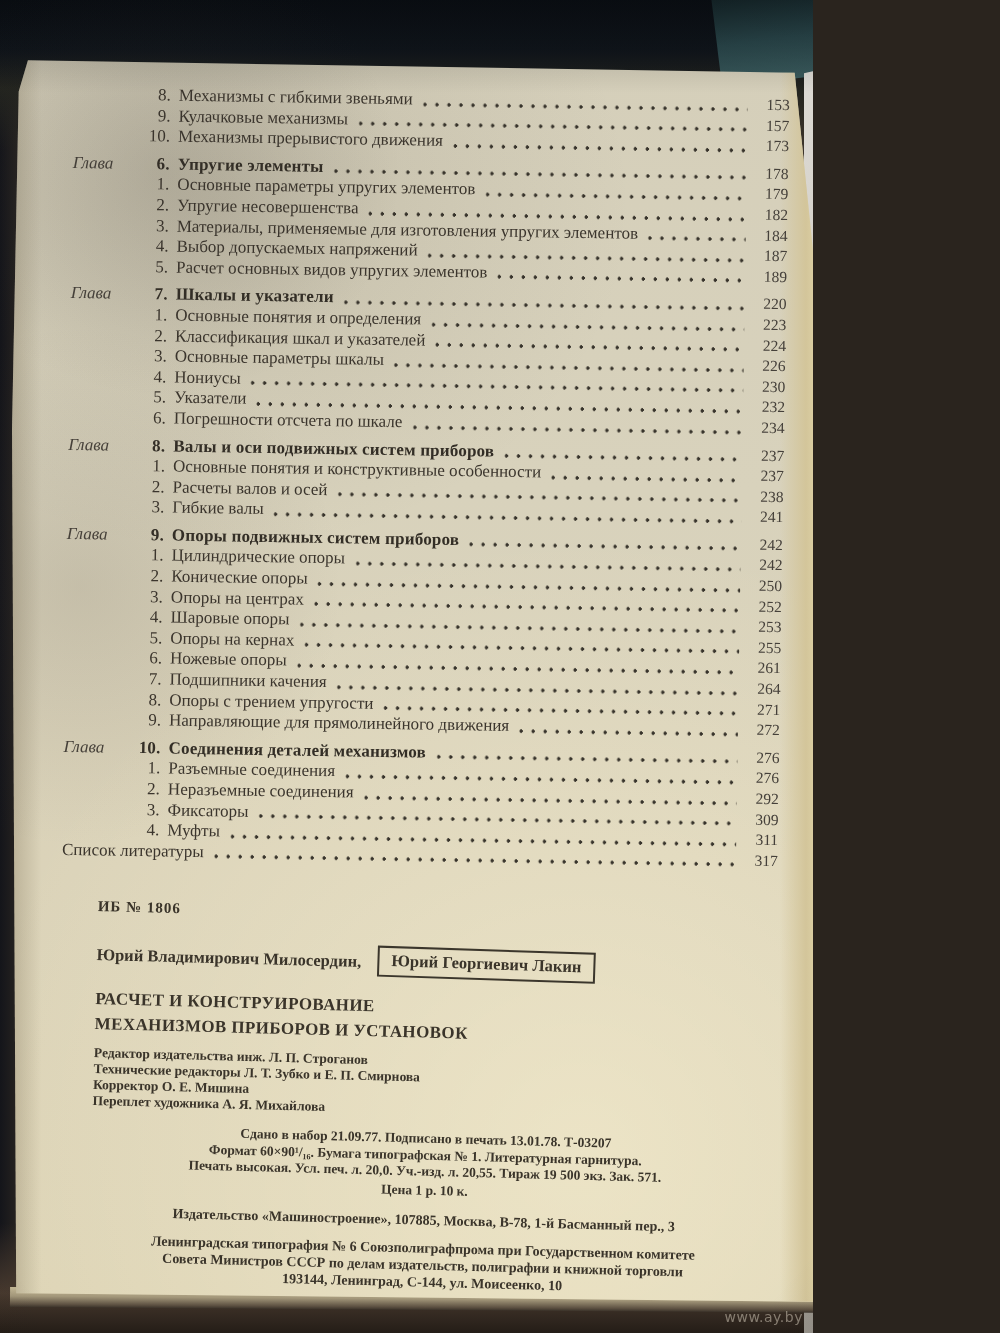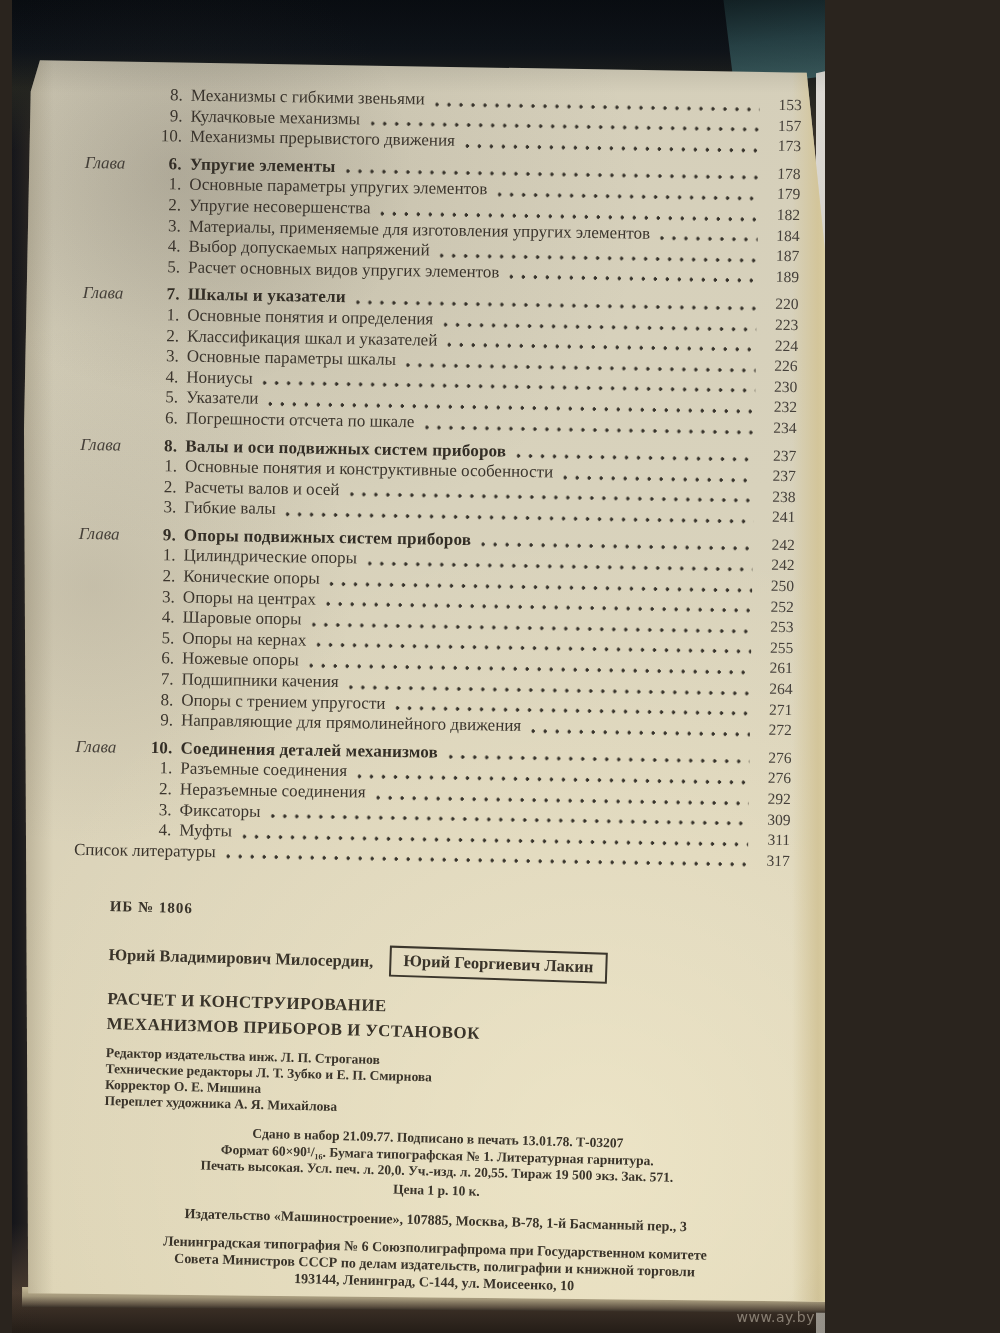--- a/index.html
+++ b/index.html
@@ -5,21 +5,20 @@
   html,body{margin:0;padding:0;background:#2a241e;}
   #photo{
     position:relative; width:813px; height:1333px; overflow:hidden;
     font-family:"Liberation Serif","DejaVu Serif",serif;
     background:
       linear-gradient(180deg,#0b0f14 0px,#10151b 50px,#23241f 88px,rgba(0,0,0,0) 150px),
       linear-gradient(0deg,#241d17 0px,#47392e 40px,rgba(0,0,0,0) 110px),
       linear-gradient(90deg,#14151a 0px,#372f26 34px,rgba(0,0,0,0) 90px),
       linear-gradient(270deg,#3b332a 0px,rgba(0,0,0,0) 120px),
       #4c4034;
-    margin-left: 12px;
   }
   
   .cover-sliver{
     position:absolute; left:716px; top:-14px; width:160px; height:92px;
     background:linear-gradient(180deg,#17292c,#2c4a4e 55%,#3a5a5c);
     transform:rotate(-7deg);
   }
   
   .facing-page{
     position:absolute; left:804px; top:58px; width:196px; height:1275px;

